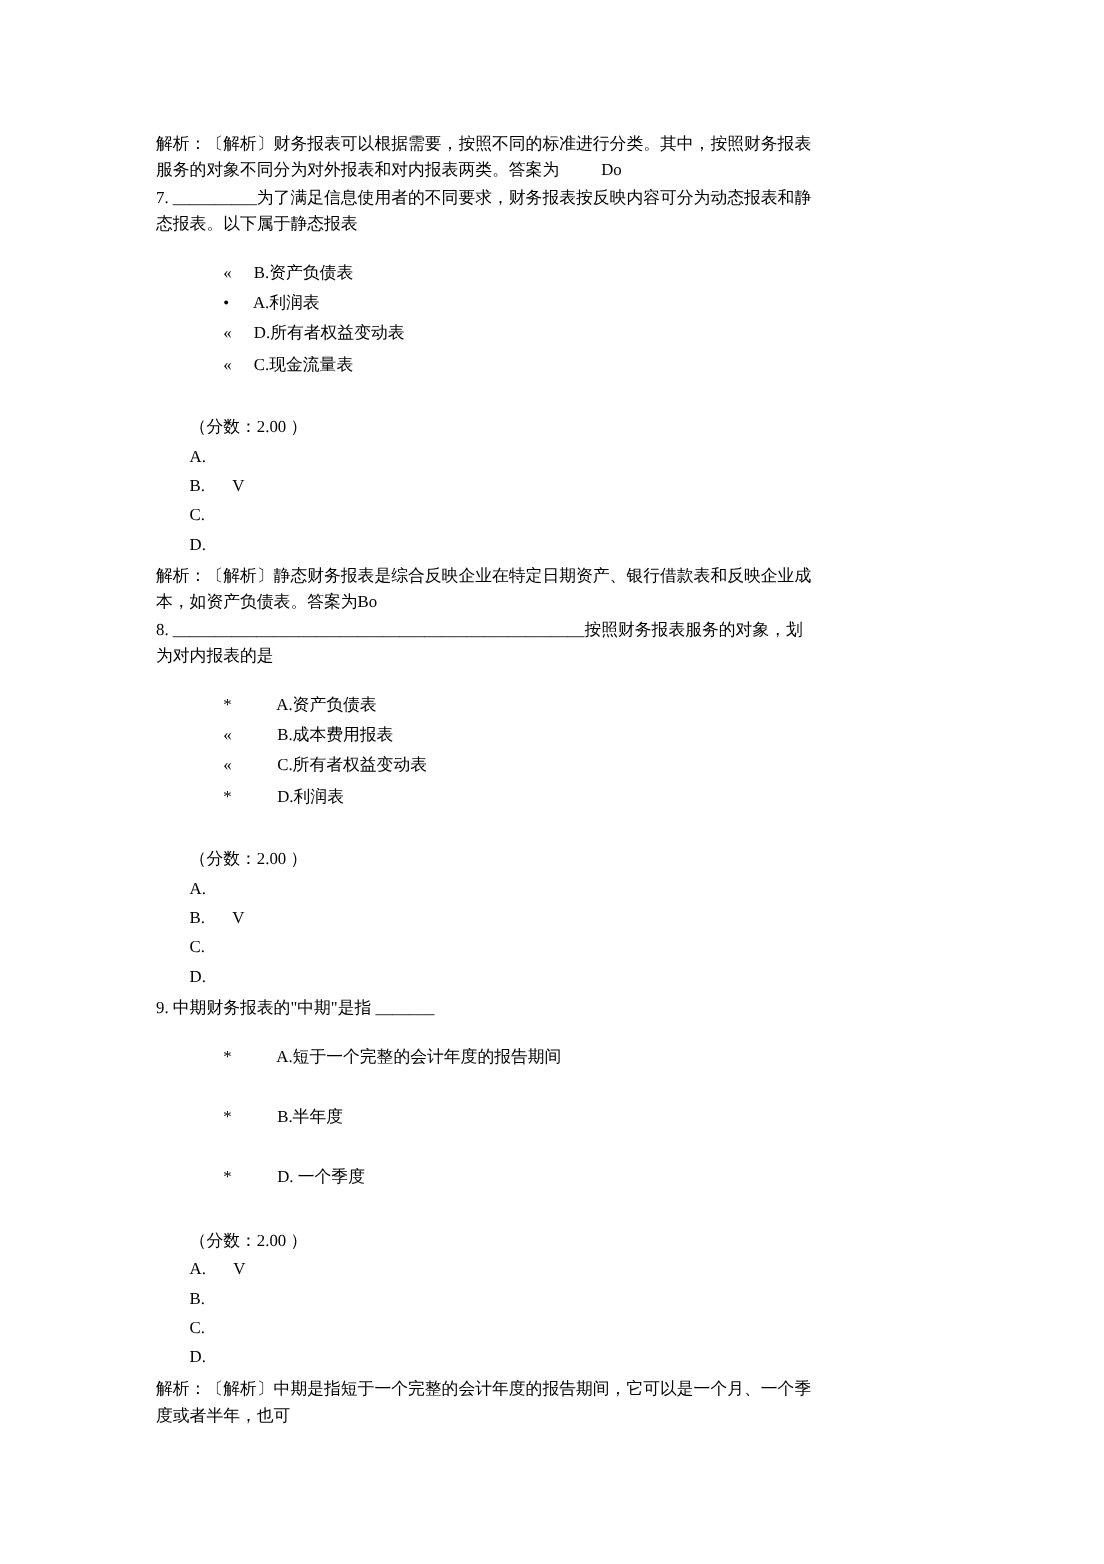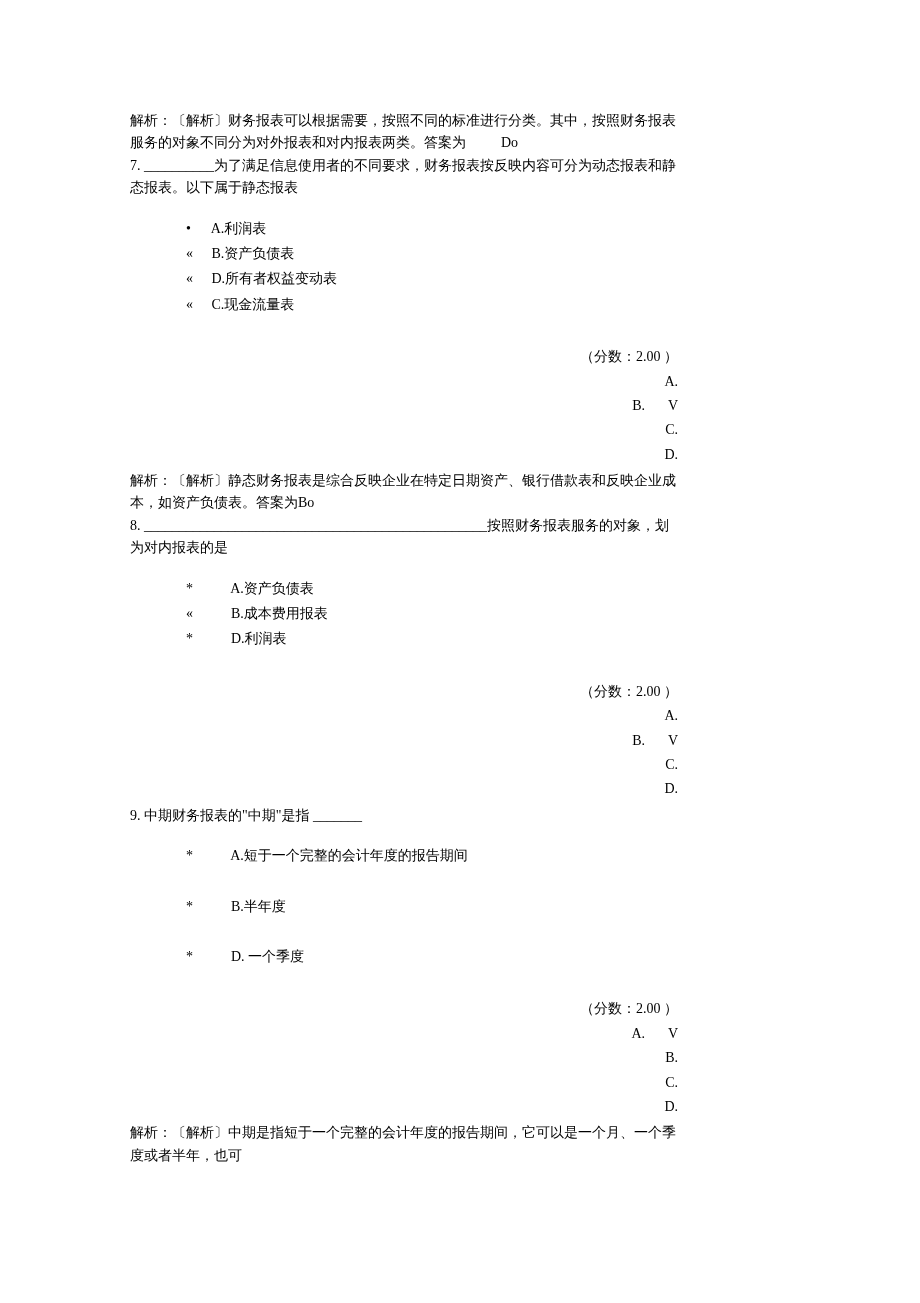--- a/index.html
+++ b/index.html
@@ -26,21 +26,20 @@
   .option-line {
     padding-left: 56px;
     margin: 3px 0;
   }
   .bullet {
     display: inline-block;
     width: 22px;
   }
   .answer-block {
     margin: 4px 0 4px 0;
-    text-align: right;
   }
   .answer-line {
     padding-left: 28px;
     margin: 2px 0;
   }
   .gap-top {
     margin-top: 28px;
   }
   .wide-gap {
     display: inline-block;
@@ -59,26 +58,26 @@
   <p class="para">
     <span>解析：〔解析〕财务报表可以根据需要，按照不同的标准进行分类。其中，按照财务报表服务的对象不同分为对外报表和对内报表两类。答案为</span>
     <span class="wider-gap"></span>
     <span>Do</span>
   </p>
 
   <p class="para">7. __________为了满足信息使用者的不同要求，财务报表按反映内容可分为动态报表和静态报表。以下属于静态报表</p>
 
   <div class="options-block">
     <div class="option-line">
+      <span class="bullet">«</span>
+      <span>B.资产负债表</span>
+    </div>
+    <div class="option-line">
       <span class="bullet">•</span>
       <span>A.利润表</span>
-    </div>
-    <div class="option-line">
-      <span class="bullet">«</span>
-      <span>B.资产负债表</span>
     </div>
     <div class="option-line">
       <span class="bullet">«</span>
       <span>D.所有者权益变动表</span>
     </div>
     <div class="option-line">
       <span class="bullet">«</span>
       <span>C.现金流量表</span>
     </div>
   </div>
@@ -102,20 +101,25 @@
   <div class="options-block">
     <div class="option-line">
       <span class="bullet">*</span>
       <span class="wide-gap"></span>
       <span>A.资产负债表</span>
     </div>
     <div class="option-line">
       <span class="bullet">«</span>
       <span class="wide-gap"></span>
       <span>B.成本费用报表</span>
+    </div>
+    <div class="option-line">
+      <span class="bullet">«</span>
+      <span class="wide-gap"></span>
+      <span>C.所有者权益变动表</span>
     </div>
     <div class="option-line">
       <span class="bullet">*</span>
       <span class="wide-gap"></span>
       <span>D.利润表</span>
     </div>
   </div>
 
   <div class="answer-block">
     <div class="answer-line">（分数：2.00 ）</div>

